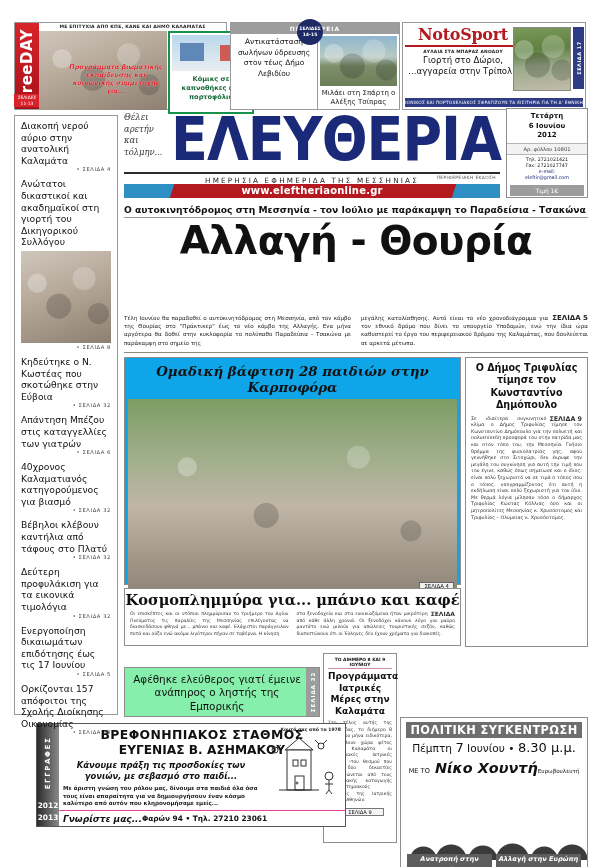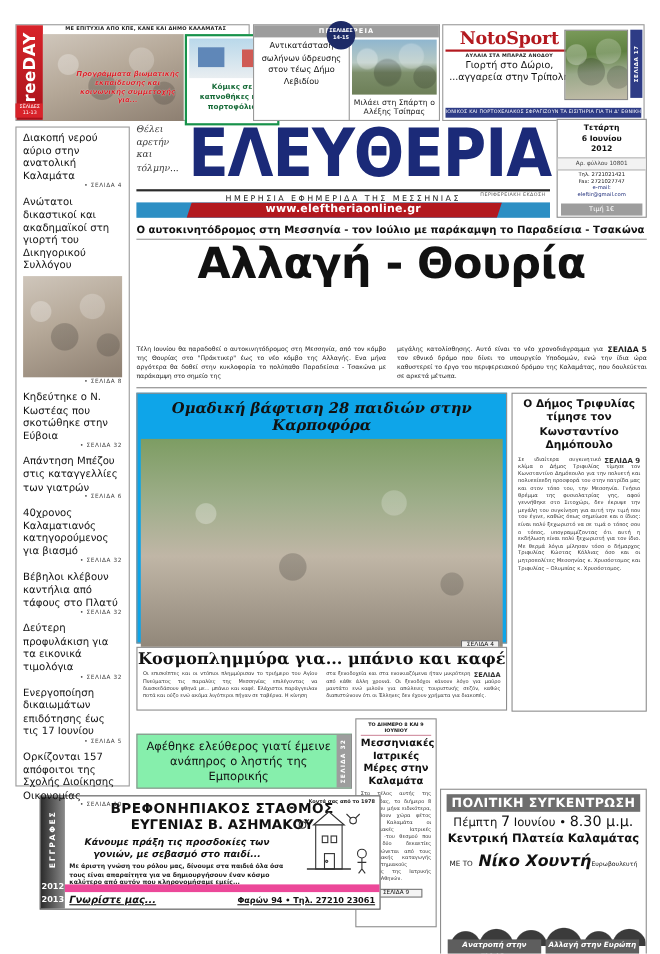--- a/index.html
+++ b/index.html
@@ -173,22 +173,22 @@
   .nu-rail .yr2{position:absolute;left:0;right:0;bottom:4px;font-size:7.4px;text-align:center;font-weight:bold;}
   .nu-body{flex:1;position:relative;padding:3px 4px;}
   .nu-kind{font-size:12.4px;font-weight:bold;text-align:center;letter-spacing:.4px;color:#111;
      font-family:"DejaVu Sans","Liberation Sans",sans-serif;}
   .nu-name{font-size:12.2px;font-weight:bold;text-align:center;color:#111;padding-top:1px;}
   .nu-slog{font-size:8.4px;line-height:10.6px;font-weight:bold;font-style:italic;text-align:center;
      color:#111;padding-top:3px;width:196px;}
   .nu-txt{font-size:5.6px;line-height:7.6px;font-weight:bold;color:#222;padding-top:4px;width:196px;}
   .nu-since{position:absolute;right:4px;top:3px;font-size:4.6px;font-weight:bold;color:#222;}
   .nu-art{position:absolute;right:4px;top:12px;width:92px;height:66px;}
-  .nu-foot{position:absolute;left:0;right:0;bottom:0;height:15px;border-top:7px solid #ec4899;display:flex;
-     align-items:center;justify-content:space-between;padding:0 4px;text-decoration:underline;}
+  .nu-foot{position:absolute;left:0;right:0;bottom:0;height:15px;border-top:1px solid #ec4899;display:flex;
+     align-items:center;justify-content:flex-start;padding:0 4px;}
   .nu-foot .l{font-size:9px;font-style:italic;font-weight:bold;color:#111;}
   .nu-foot .r{font-size:7.4px;font-weight:bold;color:#111;}
 
   
   .indexcol{left:14px;top:115px;width:104px;height:600px;border:1px solid #9a9a9a;background:#fff;padding:4px 6px;}
   .idx-item{margin-bottom:6px;}
   .idx-t{font-size:9.2px;line-height:11.6px;color:#111;}
   .idx-p{font-size:5.2px;text-align:right;color:#444;letter-spacing:.6px;}
   .idx-img{height:92px;margin:3px 0 1px;}
 </style>
@@ -314,34 +314,33 @@
 
   <div class="abs robbox">
     <div class="rtxt">Αφέθηκε ελεύθερος γιατί έμεινε ανάπηρος ο ληστής της Εμπορικής</div>
     <div class="rrail">
         <span>ΣΕΛΙΔΑ 32</span>
       </div>
   </div>
 
   <div class="abs medbox">
     <div class="med-kicker">ΤΟ ΔΙΗΜΕΡΟ 8 ΚΑΙ 9 ΙΟΥΝΙΟΥ</div>
-    <div class="med-title">Μεσσηνιακές Ιατρικές Μέρες στην Καλαμάτα</div>
+    <div class="med-title">Προγράμματα Ιατρικές Μέρες στην Καλαμάτα</div>
     <div class="med-body">Στο τέλος αυτής της εβδομάδας, το διήμερο 8 και 9 του μήνα ειδικότερα, θα λάβουν χώρα φέτος στην Καλαμάτα οι Μεσσηνιακές Ιατρικές Ημέρες -του θεσμού που επί δύο δεκαετίες διοργανώνεται από τους μεσσηνιακής καταγωγής πανεπιστημιακούς γιατρούς της Ιατρικής Σχολής Αθηνών.</div>
     <div class="med-pg">ΣΕΛΙΔΑ 9</div>
   </div>
 
   <div class="abs syriza">
     <div class="sy-head">ΠΟΛΙΤΙΚΗ ΣΥΓΚΕΝΤΡΩΣΗ</div>
     <div class="sy-when">
       <span>Πέμπτη</span>
       <span class="big">7</span>
       <span>Ιουνίου</span>
       • <span class="big">8.30 μ.μ.</span>
     </div>
-    <div class="sy-where">Κεντρική Πλατεία Καλαμάτας</div>
     <div class="sy-with">
       <span class="pre">ΜΕ ΤΟ</span>
       <span class="name">Νίκο Χουντή</span><span class="role">Ευρωβουλευτή</span>
     </div>
     <div class="sy-crowd"></div>
     <div class="sy-slogans">
       <div>Ανατροπή στην Ελλάδα</div>
       <div>Αλλαγή στην Ευρώπη</div>
     </div>
 

